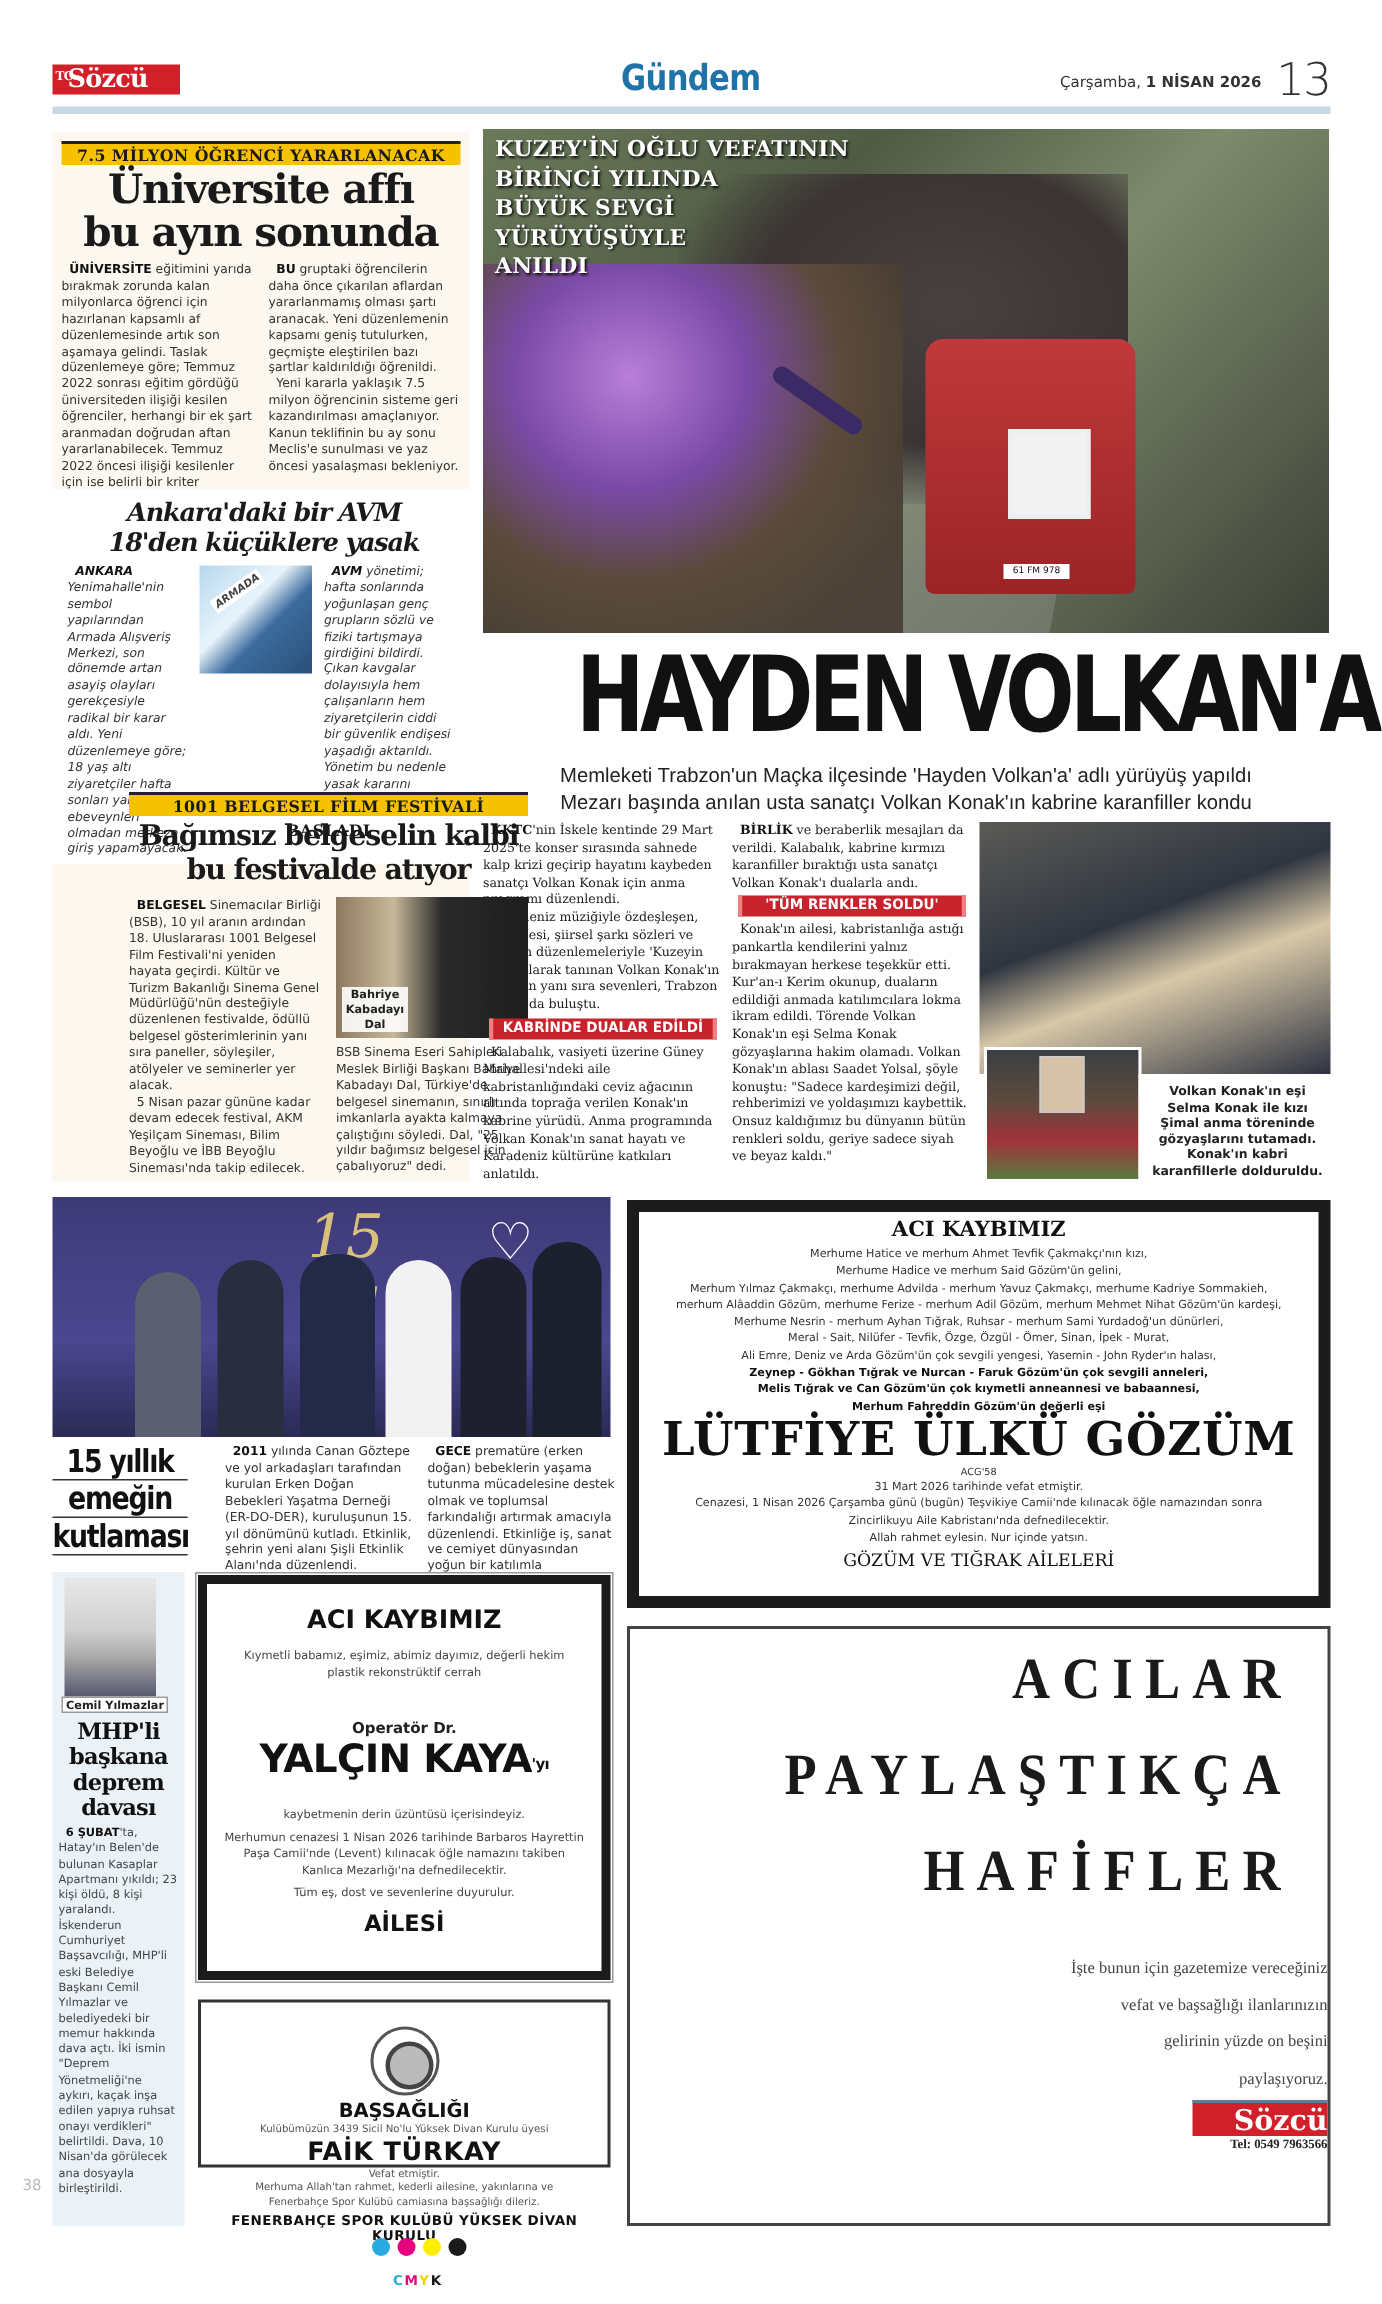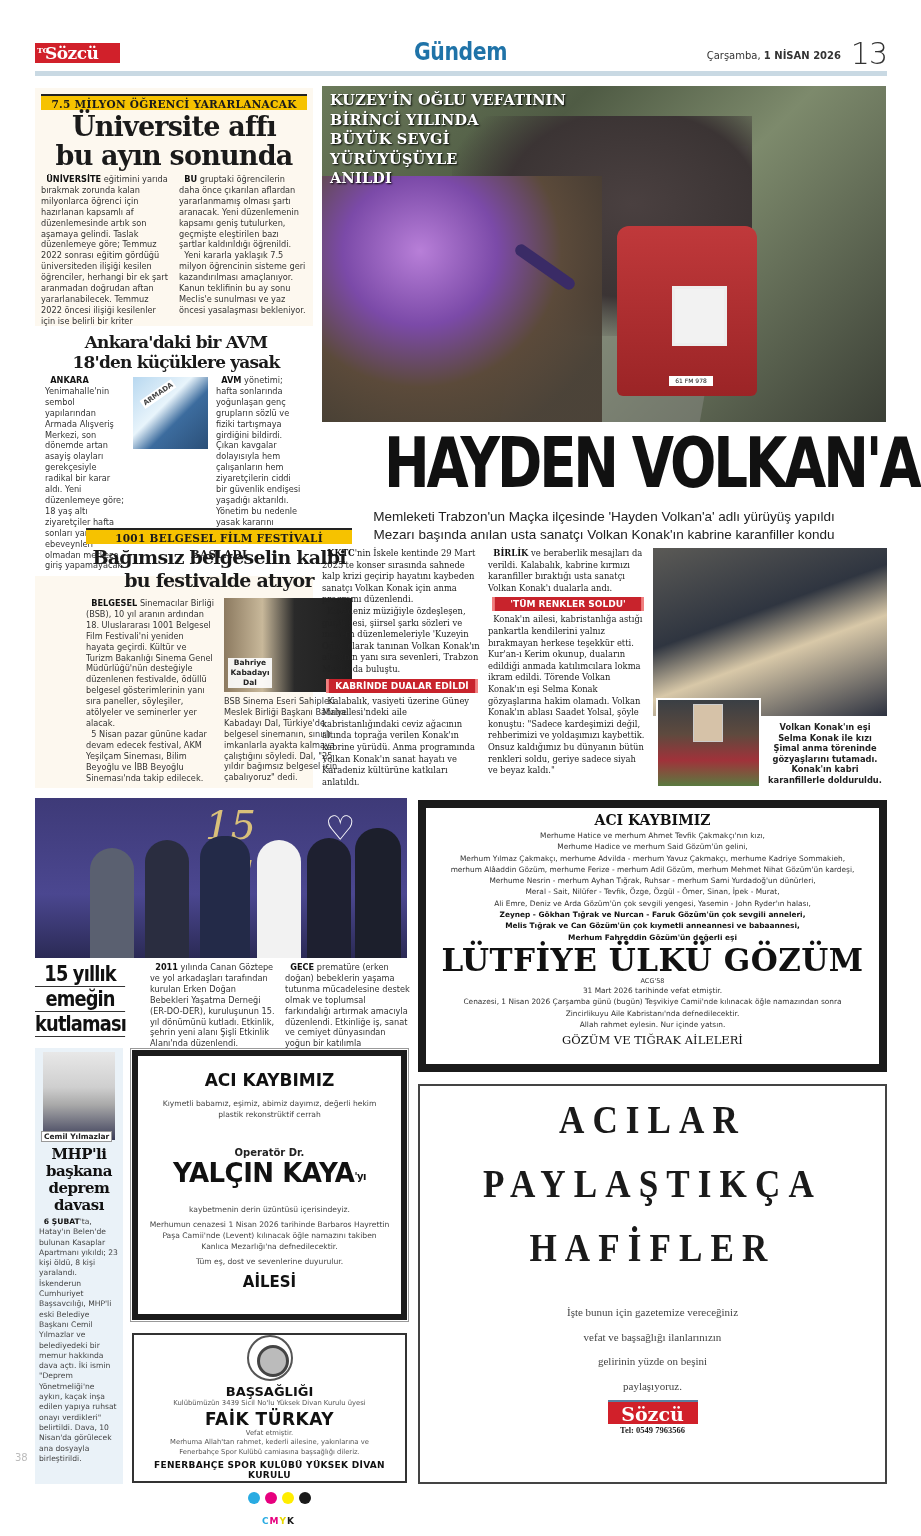--- a/index.html
+++ b/index.html
@@ -58,45 +58,45 @@
   
   .obit1 { left: 418px; top: 800px; width: 469px; height: 272px; border: 8px solid #1b1b1b; background: #fff; text-align: center; padding-top: 4px; }
   .obit1 .t { font-family: "DejaVu Serif", serif; font-weight: bold; font-size: 14px; color:#111; margin-bottom: 2px; }
   .obit1 .l { font-family: "DejaVu Sans", sans-serif; font-size: 7.4px; line-height: 11.3px; color: #333; }
   .obit1 .lb { font-weight: bold; color:#111; }
   .obit1 .name { font-family: "DejaVu Serif", serif; font-weight: bold; font-size: 31px; line-height: 34px; color: #111; letter-spacing: 0.5px; }
   .obit1 .fam { font-family: "DejaVu Serif", serif; font-weight: normal; font-size: 11.5px; margin-top: 3px; color:#111; }
 
   
   .mhp { left: 35px; top: 1048px; width: 88px; height: 436px; background: #eaf2f8; padding: 4px 4px 0 4px; }
-  .mhp .pic { width: 72px; height: 88px; margin-left: 4px; background: linear-gradient(#e8e8e8 0%, #cfcfcf 40%, #a9a9a9 60%, #3a3c58 100%); position: relative; }
+  .mhp .pic { width: 61px; height: 88px; margin-left: 4px; background: linear-gradient(#e8e8e8 0%, #cfcfcf 40%, #a9a9a9 60%, #3a3c58 100%); position: relative; }
   .mhp .pic .lbl { position:absolute; left:-2px; bottom:-2px; background:#fff; border:1px solid #999; font-size:7.5px; font-weight:bold; padding:0 2px; color:#222; white-space: nowrap; }
   .mhp .h { font-family: "DejaVu Serif", serif; font-weight: bold; font-size: 15px; line-height: 17px; text-align: center; margin: 6px 0 3px; color:#111; letter-spacing: -0.5px; }
   .mhp .b { font-size: 7.6px; line-height: 10.3px; color: #444; }
 
   
   .obit2 { left: 132px; top: 1050px; width: 275px; height: 270px; border: 6px solid #1b1b1b; outline: 1px solid #999; outline-offset: 1px; background: #fff; text-align: center; padding-top: 14px; }
   .obit2 .t { font-family: "DejaVu Sans", sans-serif; font-weight: bold; font-size: 17px; color:#111; }
   .obit2 .s { font-size: 7.6px; line-height: 11px; color: #444; margin-top: 8px; }
   .obit2 .op { font-weight: bold; font-size: 10px; margin-top: 27px; color:#222; }
   .obit2 .name { font-weight: bold; font-size: 26px; line-height: 30px; color: #111; letter-spacing: -0.5px; }
   .obit2 .name sup { font-size: 10px; vertical-align: baseline; position: relative; top: -2px; }
   .obit2 .f { font-weight: bold; font-size: 15px; margin-top: 6px; color:#111; }
 
   
-  .obit3 { left: 132px; top: 1333px; width: 275px; height: 150px; border: 2px solid #333; background: #fff; text-align: center; padding-top: 0; }
+  .obit3 { left: 132px; top: 1333px; width: 275px; height: 112px; border: 2px solid #333; background: #fff; text-align: center; padding-top: 16px; }
   .fb-logo { width: 46px; height: 46px; border-radius: 50%; border: 2px solid #555; margin: 0 auto; position: relative; background: #fff; }
   .fb-logo::after { content: ""; position: absolute; left: 8px; top: 8px; width: 26px; height: 26px; border-radius: 50%; border: 3px solid #444; background: #bbb; }
   .obit3 .t { font-weight: bold; font-size: 13px; margin-top: 3px; color:#111; }
   .obit3 .s { font-size: 6.8px; line-height: 9.5px; color: #555; }
   .obit3 .name { font-weight: bold; font-size: 17px; line-height: 20px; color:#111; letter-spacing: 0.5px; }
   .obit3 .f { font-weight: bold; font-size: 9px; margin-top: 3px; color:#111; letter-spacing: 0.3px; }
 
   
-  .acilar { left: 418px; top: 1084px; width: 469px; height: 400px; border: 2px solid #444; background: #fff; text-align: center; }
+  .acilar { left: 418px; top: 1084px; width: 469px; height: 400px; border: 2px solid #444; background: #fff; text-align: right; }
   .acilar .big { font-family: "Liberation Serif", serif; font-weight: bold; font-size: 39px; line-height: 64px; letter-spacing: 9px; color: #1a1a1a; transform: scaleX(0.9); }
   .acilar .big:first-child { margin-top: 2px; }
   .acilar .line { font-family: "Liberation Serif", serif; font-size: 11px; line-height: 24.5px; color: #444; }
   .acilar .lines { margin-top: 20px; }
   .sozcu-small { display: inline-block; margin-top: 2px; width: 90px; height: 24px; background: #d1202a; color: #fff; font-family: "DejaVu Serif", serif; font-weight: bold; font-size: 19px; line-height: 24px; border-top: 2px solid #5a7fa0; }
   .tel { font-family: "Liberation Serif", serif; font-weight: bold; font-size: 8.5px; color: #222; }
 
   
   .cmyk { left: 248px; top: 1492px; display: flex; gap: 5px; }
   .cmyk span { width: 12px; height: 12px; border-radius: 50%; display: block; }
@@ -125,21 +125,21 @@
     <div class="headline-serif" style="font-size: 27px; line-height: 29px; margin-top: 2px;">
       <div>Üniversite affı</div>
       <div>bu ayın sonunda</div>
     </div>
     <div class="col2 body-text" style="margin-top: 4px;">
       <div>&nbsp;&nbsp;<b>ÜNİVERSİTE</b><span> eğitimini yarıda bırakmak zorunda kalan milyonlarca öğrenci için hazırlanan kapsamlı af düzenlemesinde artık son aşamaya gelindi. Taslak düzenlemeye göre; Temmuz 2022 sonrası eğitim gördüğü üniversiteden ilişiği kesilen öğrenciler, herhangi bir ek şart aranmadan doğrudan aftan yararlanabilecek. Temmuz 2022 öncesi ilişiği kesilenler için ise belirli bir kriter getirilecek.</span></div>
       <div>&nbsp;&nbsp;<b>BU</b><span> gruptaki öğrencilerin daha önce çıkarılan aflardan yararlanmamış olması şartı aranacak. Yeni düzenlemenin kapsamı geniş tutulurken, geçmişte eleştirilen bazı şartlar kaldırıldığı öğrenildi.</span><br>&nbsp;&nbsp;<span>Yeni kararla yaklaşık 7.5 milyon öğrencinin sisteme geri kazandırılması amaçlanıyor. Kanun teklifinin bu ay sonu Meclis'e sunulması ve yaz öncesi yasalaşması bekleniyor.</span></div>
     </div>
   </div>
 
-  <div style="position:absolute; left:0; top:238px; width:278px; padding: 6px 6px 0 10px; background:#fff; height:250px;">
+  <div style="position:absolute; left:0; top:238px; width:278px; padding: 6px 6px 0 10px; background:#fff; height:250px;font-style:italic;">
     <div class="headline-serif" style="font-size: 17px; line-height: 20px;">
       <div>Ankara'daki bir AVM</div>
       <div>18'den küçüklere yasak</div>
     </div>
     <div style="position:relative; margin-top:3px;">
       <div style="position:absolute; left:88px; top:2px; width:75px; height:72px; background: linear-gradient(135deg, #b8d8f0 0%, #e8f4fb 40%, #3c6c9e 60%, #2b4f78 100%);">
         <div style="position:absolute; left:6px; top:12px; font-size:7px; font-weight:bold; color:#444; background:#fff; padding:1px 2px; transform: rotate(-35deg);">ARMADA</div>
       </div>
       <div class="body-text" style="display:flex; gap: 6px;">
         <div style="width:125px;">

